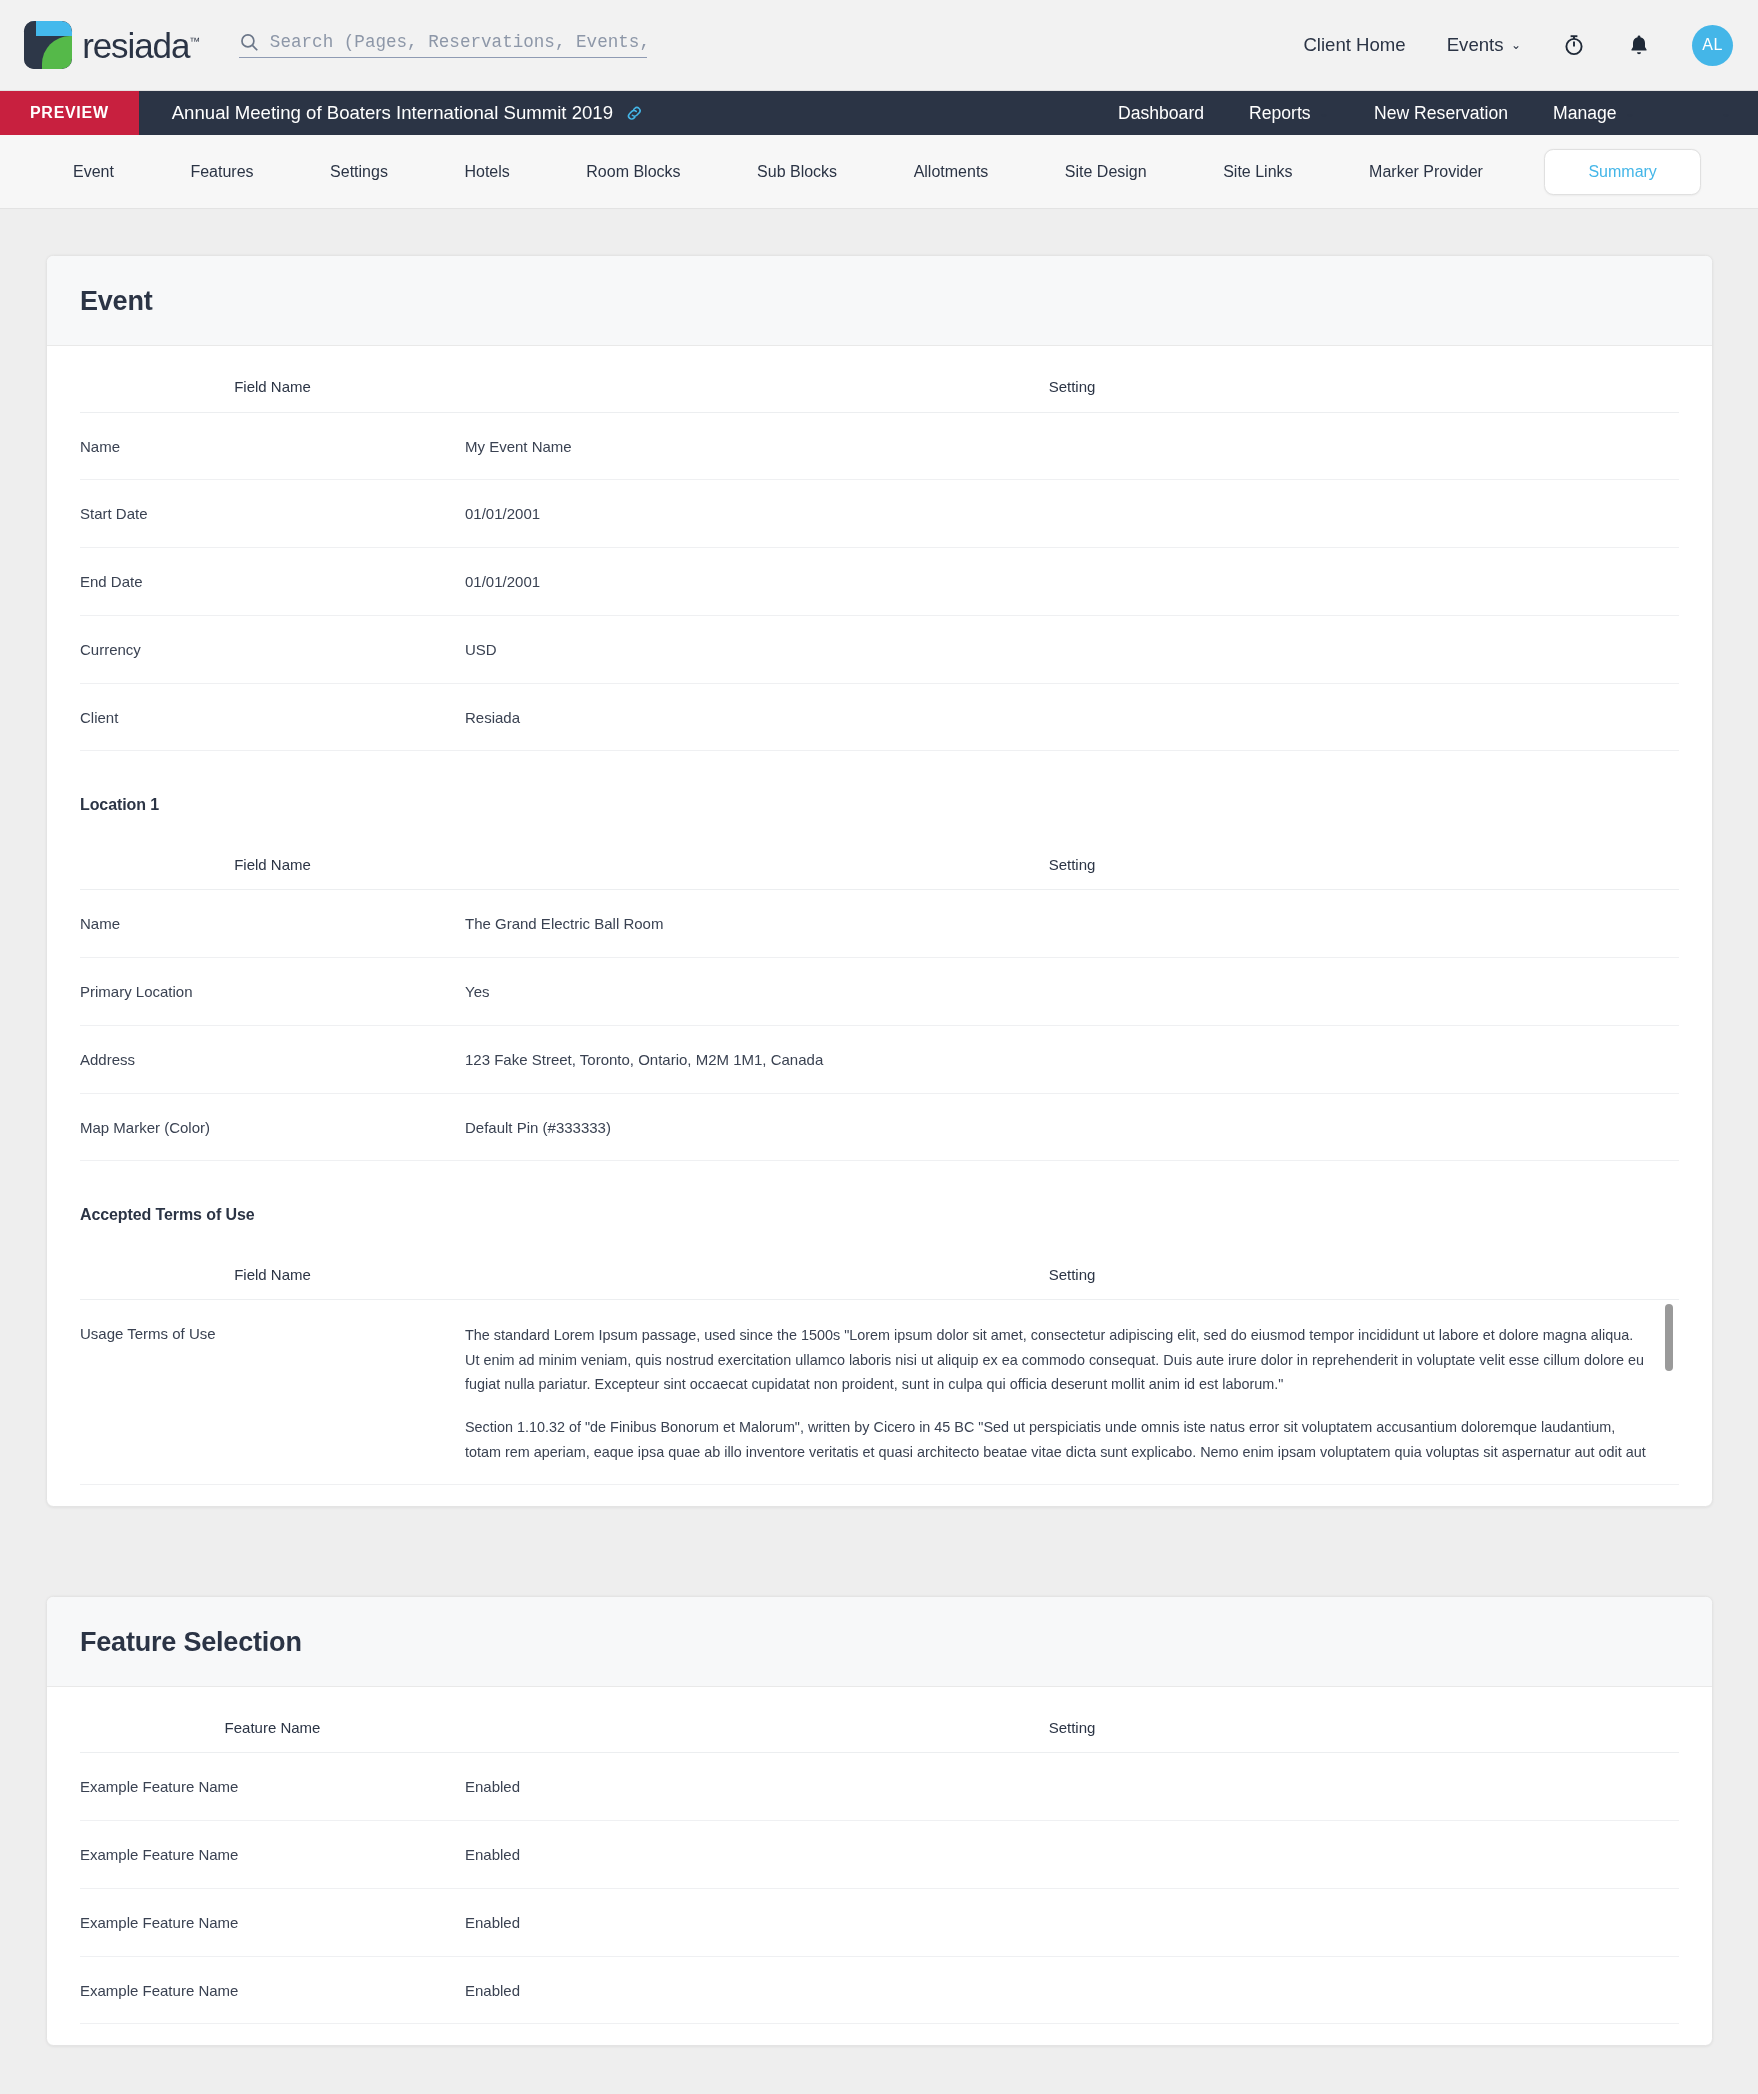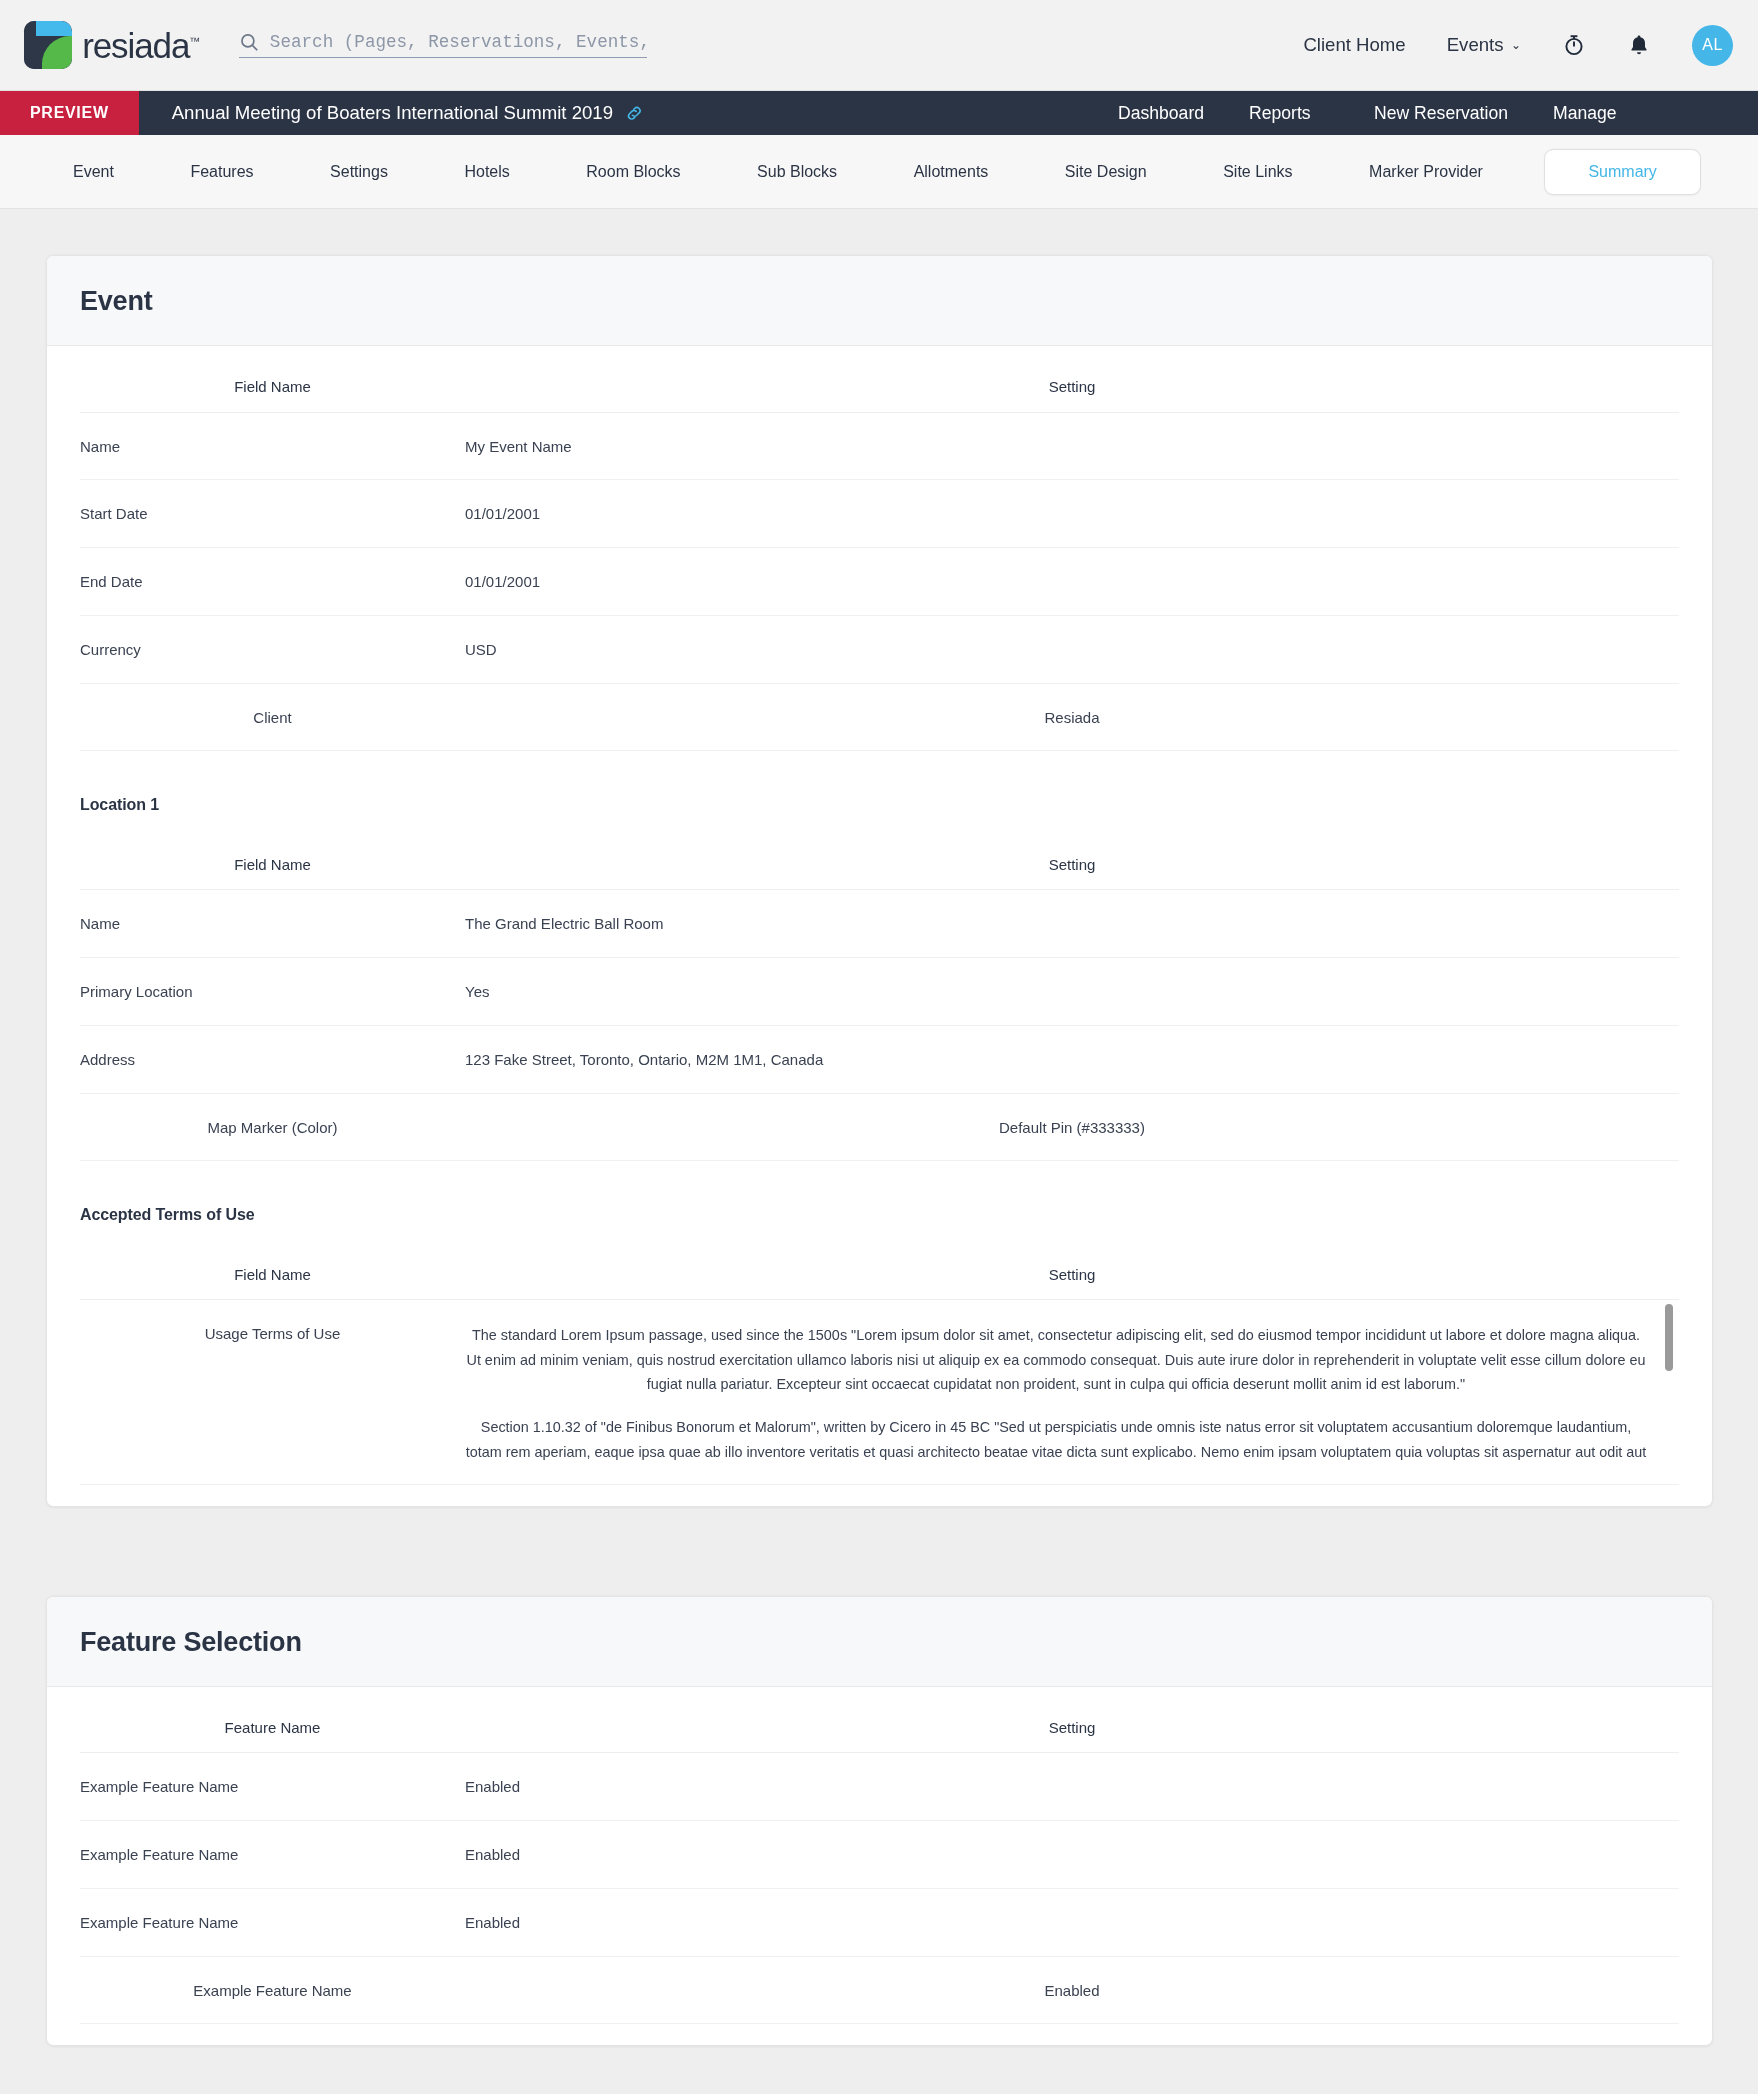--- a/index.html
+++ b/index.html
@@ -149,21 +149,21 @@
   table.kv col.c1 { width: 385px; }
   table.kv th {
     text-align: center; font-size: 15px; font-weight: 400; color: #2b3445;
     padding: 32px 0 16.7px 0; border-bottom: 1.9px solid #eceef0;
   }
   table.kv td {
     text-align: left; font-size: 15px; font-weight: 400; color: #3a4252;
     padding: 23px 0 22px 0; border-bottom: 0.9px solid #eff0f2;
     vertical-align: top; line-height: 1.45;
   }
-  table.kv tr:last-child td { border-bottom: 0.9px solid #eff0f2; text-align: center; }
+  table.kv tr:last-child td { border-bottom: 0.9px solid #eff0f2; }
 
   
   .scrollcell { position: relative; padding-right: 28px; margin-left: 18px; }
   .scrollbox {
     max-height: 139px; overflow: hidden; position: relative;
     padding-right: 32px;
   }
   .scrollbox p { font-size: 14.4px; line-height: 1.68; color: #3a4252; }
   .scrollbox p + p { margin-top: 19.5px; }
   .fake-scrollbar {

